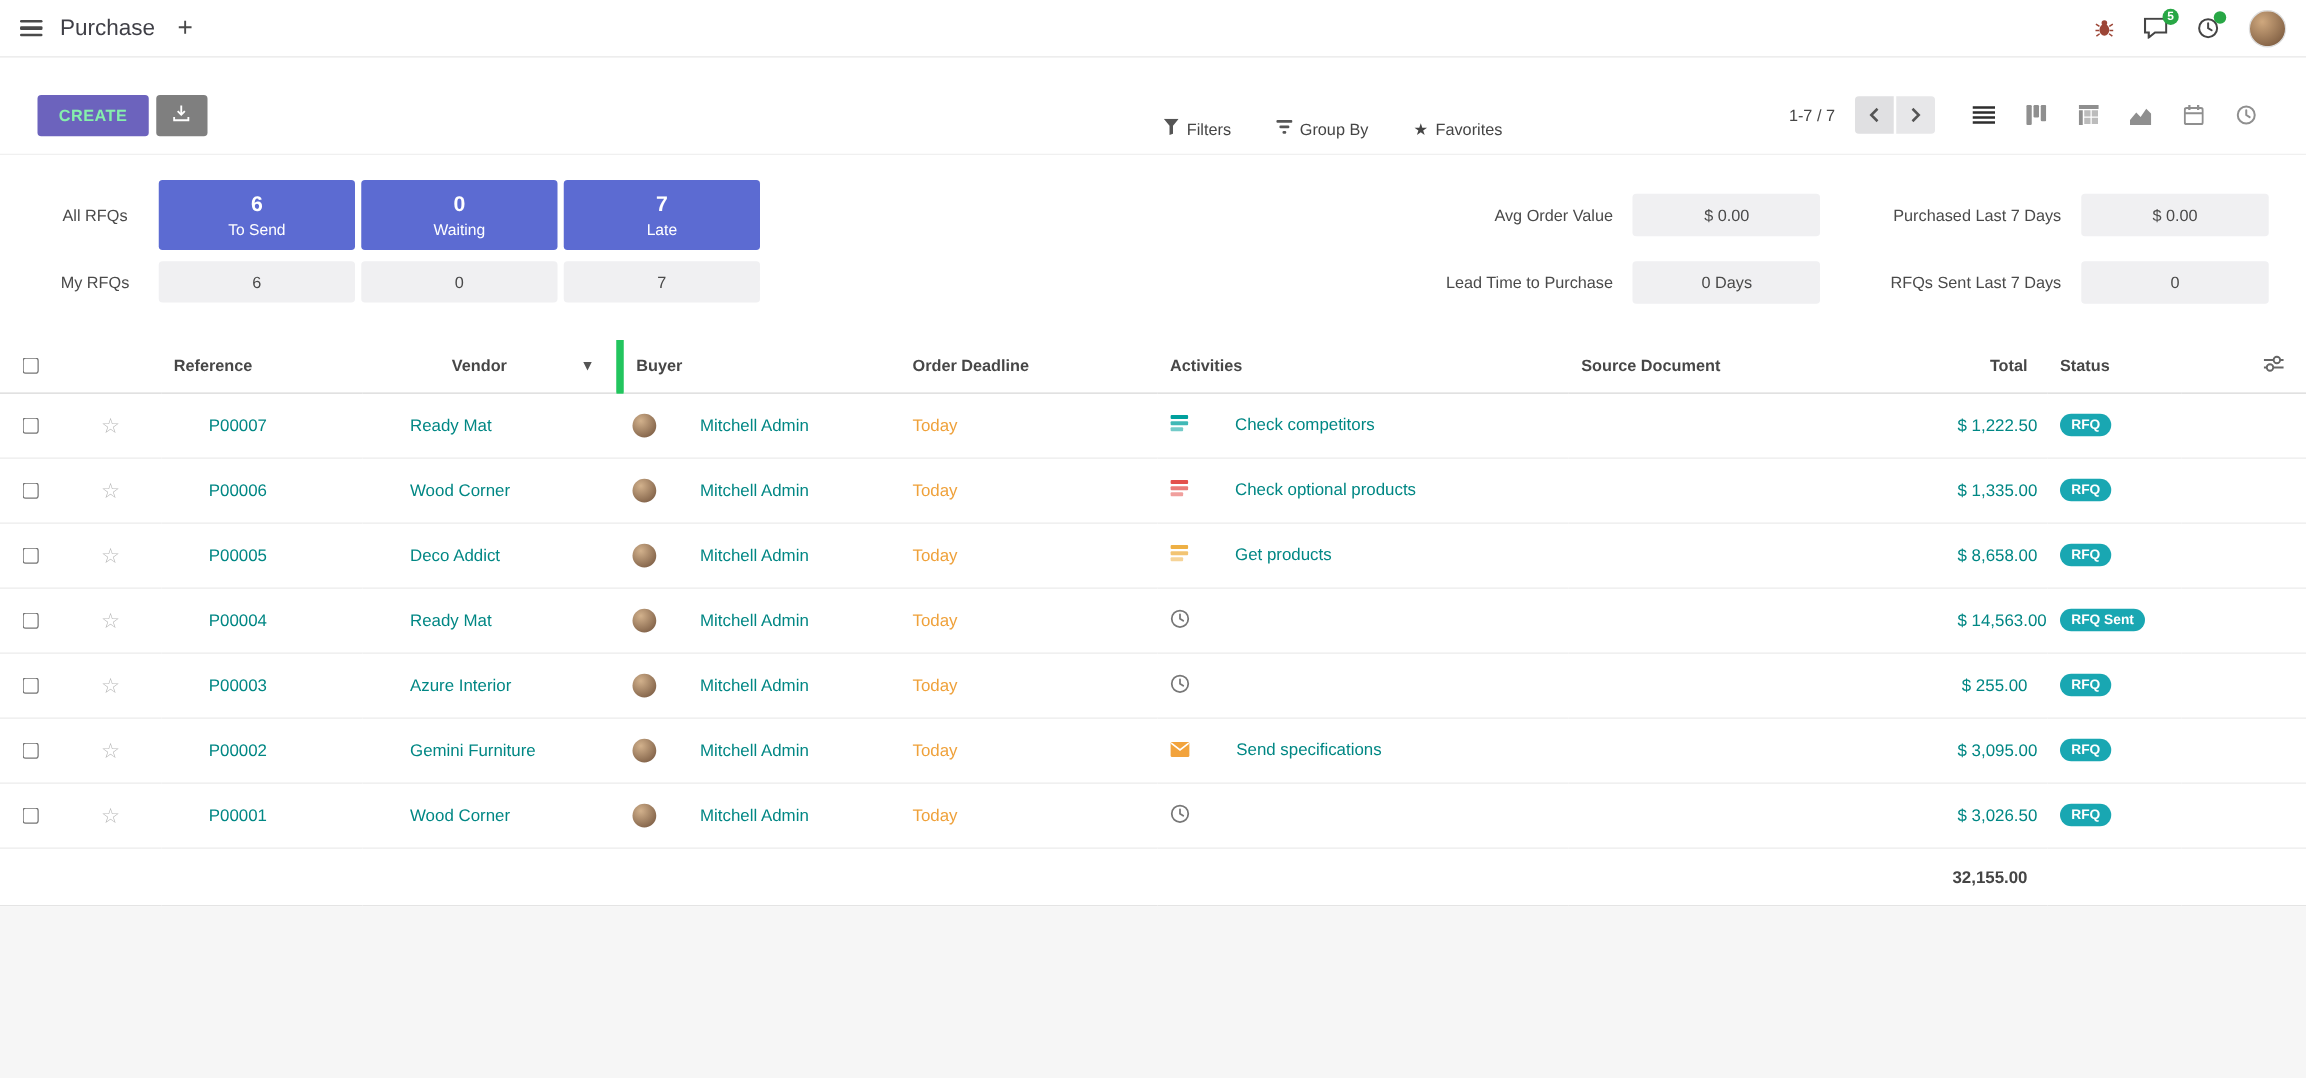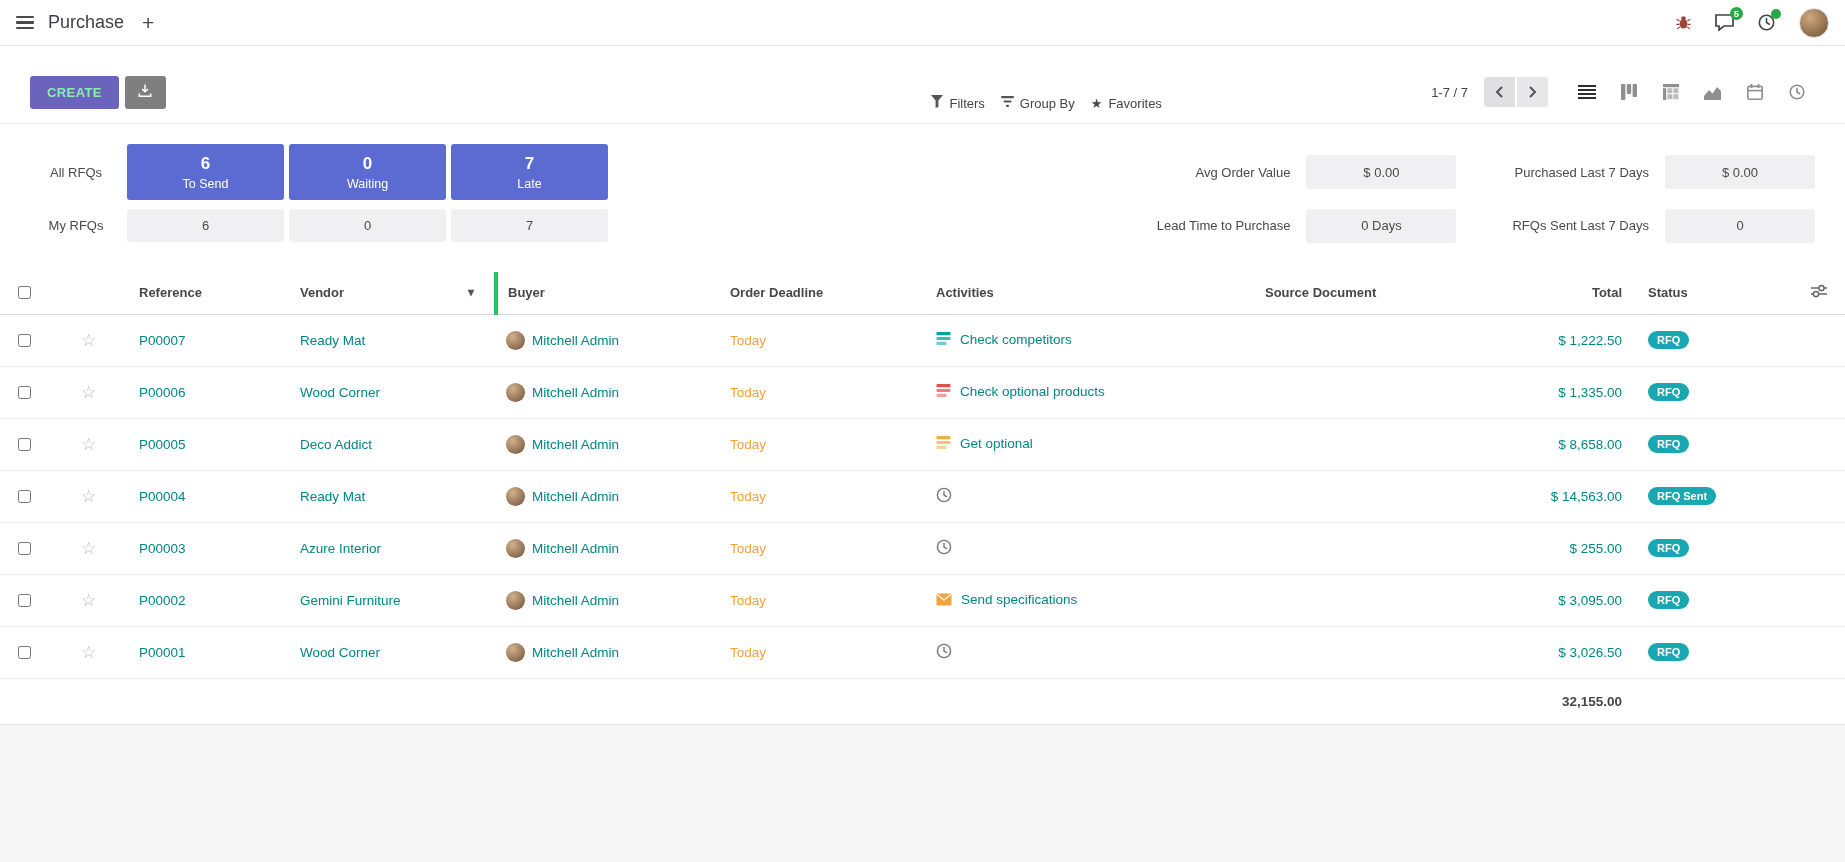--- a/index.html
+++ b/index.html
@@ -55,21 +55,21 @@
   .btn-create {
     background:#6c63bd; color:#86efac; border:none; border-radius:3px;
     font-size:13px; font-weight:700; letter-spacing:.4px; padding:9px 17px; cursor:pointer;
     font-family:inherit;
   }
   .btn-export {
     background:#7f7f7f; border:none; border-radius:3px; width:41px; height:33px;
     display:flex; align-items:center; justify-content:center; cursor:pointer;
   }
   .cp-right { width:49.5%; display:flex; align-items:center; }
-  .sv-buttons { display:flex; gap:16px; align-items:center; flex:1;margin-top:22px; }
+  .sv-buttons { display:flex; gap:36px; align-items:center; flex:1;margin-top:22px; }
   .sv-btn { display:flex; align-items:center; gap:6px; font-size:13px; color:#454545; cursor:pointer; }
   .pager { display:flex; align-items:center; gap:16px; margin-right:20px; }
   .pager-text { font-size:13px; color:#454545; }
   .pager-btns { display:flex; gap:2px; }
   .pager-btn {
     width:31px; height:30px; background:#e7e7e9; border:none;
     display:flex; align-items:center; justify-content:center; cursor:pointer;
   }
   .pager-btn.prev { border-radius:3px 0 0 3px; background:#e0e0e2; }
   .pager-btn.next { border-radius:0 3px 3px 0; }
@@ -109,27 +109,27 @@
     display:flex; align-items:center; justify-content:center; font-size:13px; color:#4a4a4a;
   }
 
   
   .list-wrap { margin-top:24px; flex:0 0 auto; }
   table { width:100%; border-collapse:collapse; table-layout:fixed; font-size:13.5px; }
   thead th {
     height:42px; font-size:13px; font-weight:700; color:#474747; text-align:left;
     padding:0 10px; border-bottom:1px solid #d8d8d8; background:#fff; cursor:pointer;
   }
-  th.col-vendor { border-right:4px solid #22c55e; }
+  th.col-vendor { border-right:6px solid #22c55e;text-align:center; }
   .sort-arrow { float:right; color:#555; margin-right:10px; font-size:12px; }
   tbody td { height:52px; padding:0 10px; border-bottom:1px solid #ececec; vertical-align:middle; white-space:nowrap; overflow:hidden; }
   .col-check, .col-star { text-align:center; padding:0 4px; }
   .col-check input { width:13px; height:13px; cursor:pointer; }
   .col-total { text-align:right; padding-right:16px !important; }
-  .link { color:#008784; text-decoration:none; cursor:pointer; }
+  .link { color:#008784; text-decoration:none; cursor:pointer;margin-left:28px; }
   .today { color:#efa13a; }
   .star { color:#b9b9b9; font-size:17px; cursor:pointer; }
   .avatar-sm {
     display:inline-block; width:19px; height:19px; border-radius:50%;
     background:radial-gradient(circle at 35% 30%, #d2b18c, #6e4f38);
     vertical-align:-5px; margin-right:7px;
   }
   .act-icon { display:inline-block; vertical-align:-2px; margin-right:9px; cursor:pointer; }
   .badge-status {
     display:inline-block; background:#19a7b2; color:#fff; font-size:11px; font-weight:700;
@@ -407,21 +407,21 @@
             <td class="col-check"><input type="checkbox" style=""></td>
             <td class="col-star"><span class="star">☆</span></td>
             <td><a class="link">P00005</a></td>
             <td><a class="link">Deco Addict</a></td>
             <td><span class="avatar-sm"></span><a class="link">Mitchell Admin</a></td>
             <td><span class="today">Today</span></td>
             <td><span class="act-icon"><svg width="15" height="15" viewBox="0 0 15 15">
                   <rect x="0.5" y="1" width="14" height="3.2" rx="0.8" fill="#eeb044"></rect>
                   <rect x="0.5" y="5.9" width="14" height="3.2" rx="0.8" fill="#eeb044" opacity="0.75"></rect>
                   <rect x="0.5" y="10.8" width="10" height="3.2" rx="0.8" fill="#eeb044" opacity="0.55"></rect>
-                </svg></span><a class="link">Get optional</a></td>
+                </svg></span><a class="link">Get products</a></td>
             <td></td>
             <td class="col-total"><span class="link">$ 8,658.00</span></td>
             <td><span class="badge-status">RFQ</span></td>
             <td></td>
           </tr>
           <tr>
             <td class="col-check"><input type="checkbox" style=""></td>
             <td class="col-star"><span class="star">☆</span></td>
             <td><a class="link">P00004</a></td>
             <td><a class="link">Ready Mat</a></td>

